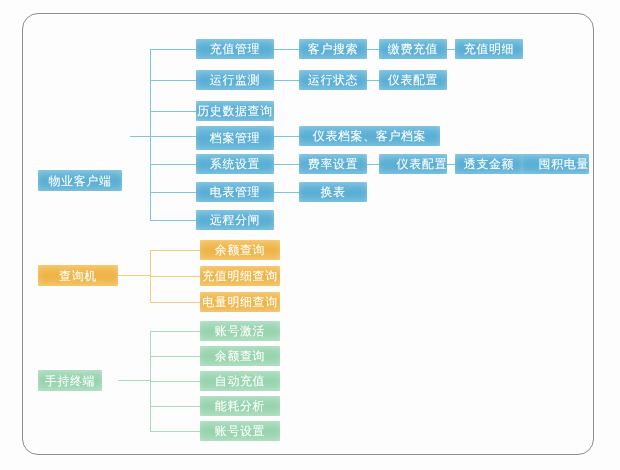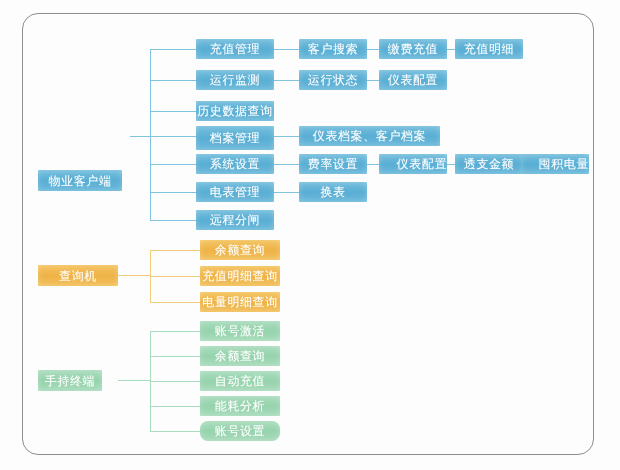--- a/index.html
+++ b/index.html
@@ -204,17 +204,17 @@
       </div>
       <div class="node green" style="left: 200px; top: 346px; width: 80px; height: 20px;">
         <span class="label">余额查询</span>
       </div>
       <div class="node green" style="left: 200px; top: 371px; width: 80px; height: 20px;">
         <span class="label">自动充值</span>
       </div>
       <div class="node green" style="left: 200px; top: 396px; width: 80px; height: 20px;">
         <span class="label">能耗分析</span>
       </div>
-      <div class="node green" style="left: 200px; top: 421px; width: 80px; height: 20px; border-radius: 8px;">
+      <div class="node green" style="left: 200px; top: 421px; width: 80px; height: 20px;">
         <span class="label">账号设置</span>
       </div>
     </div>
 </div>
 
 </body></html>

